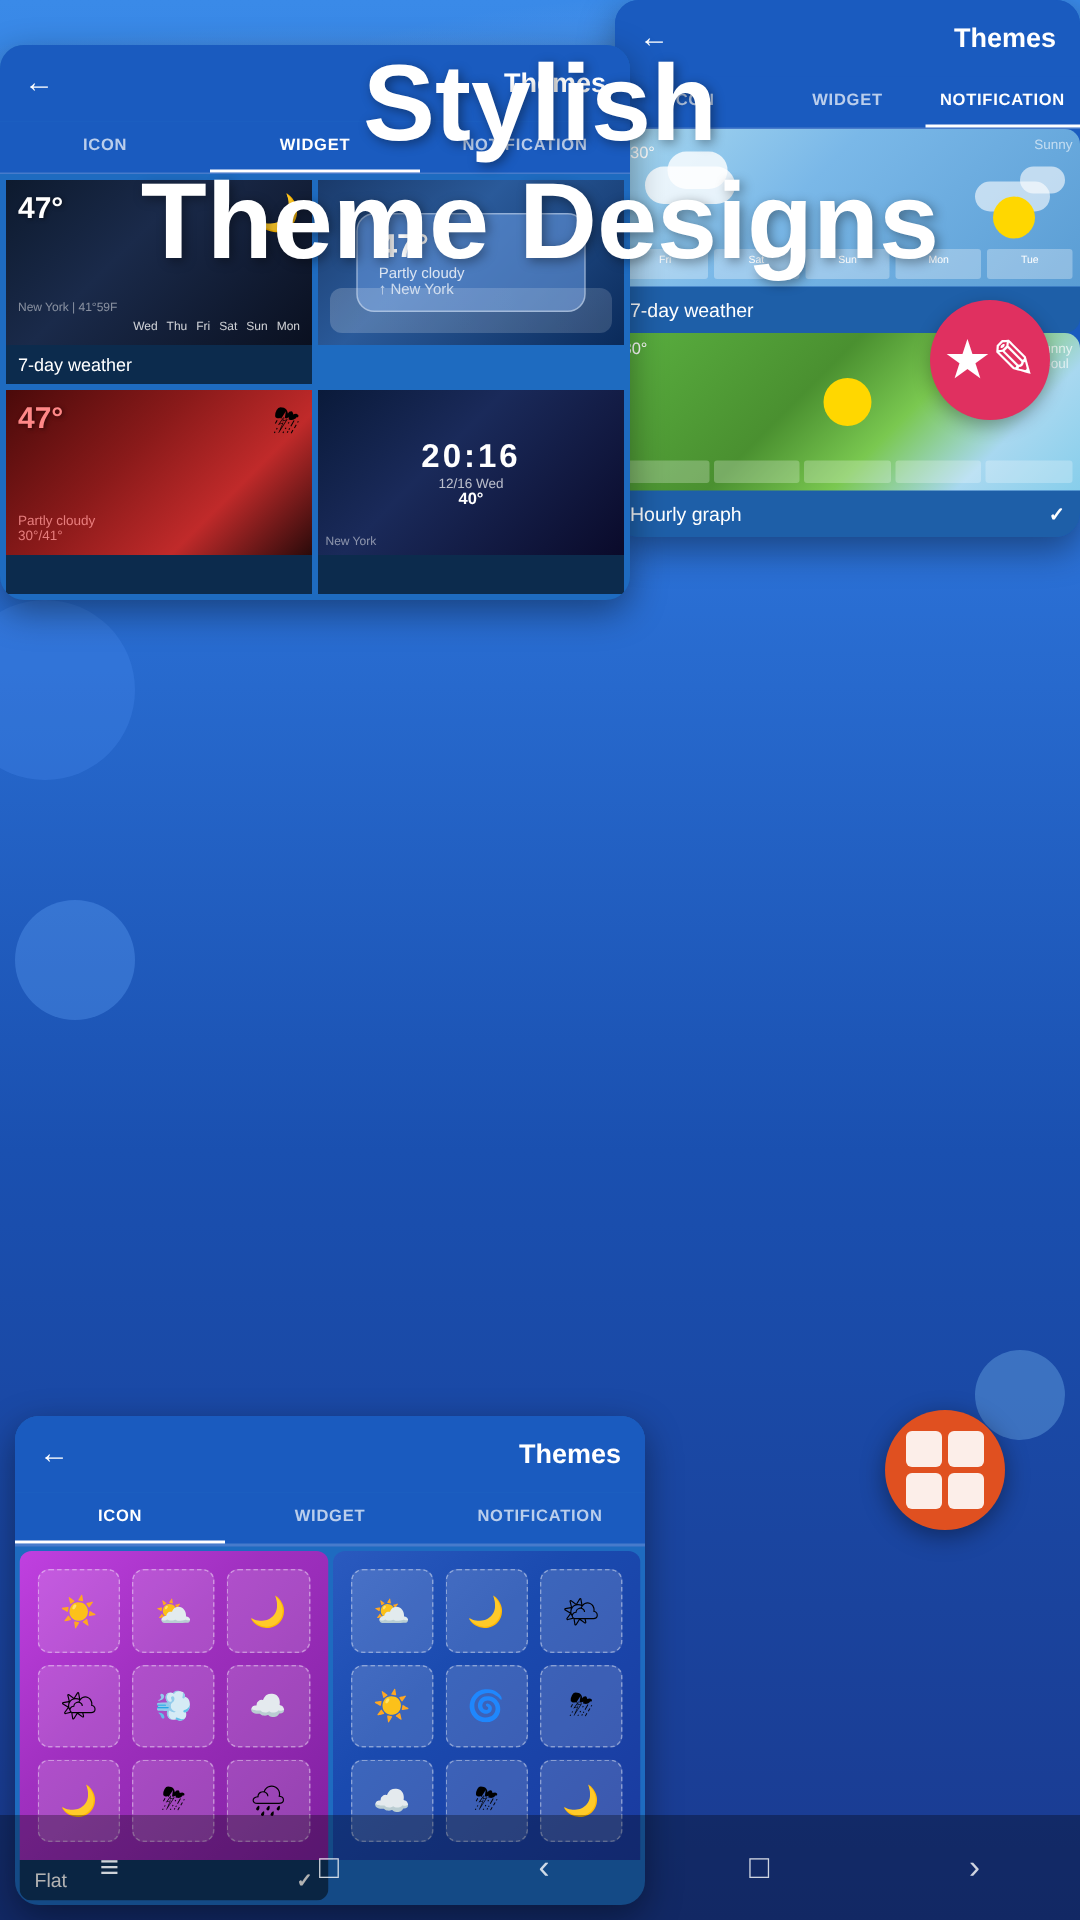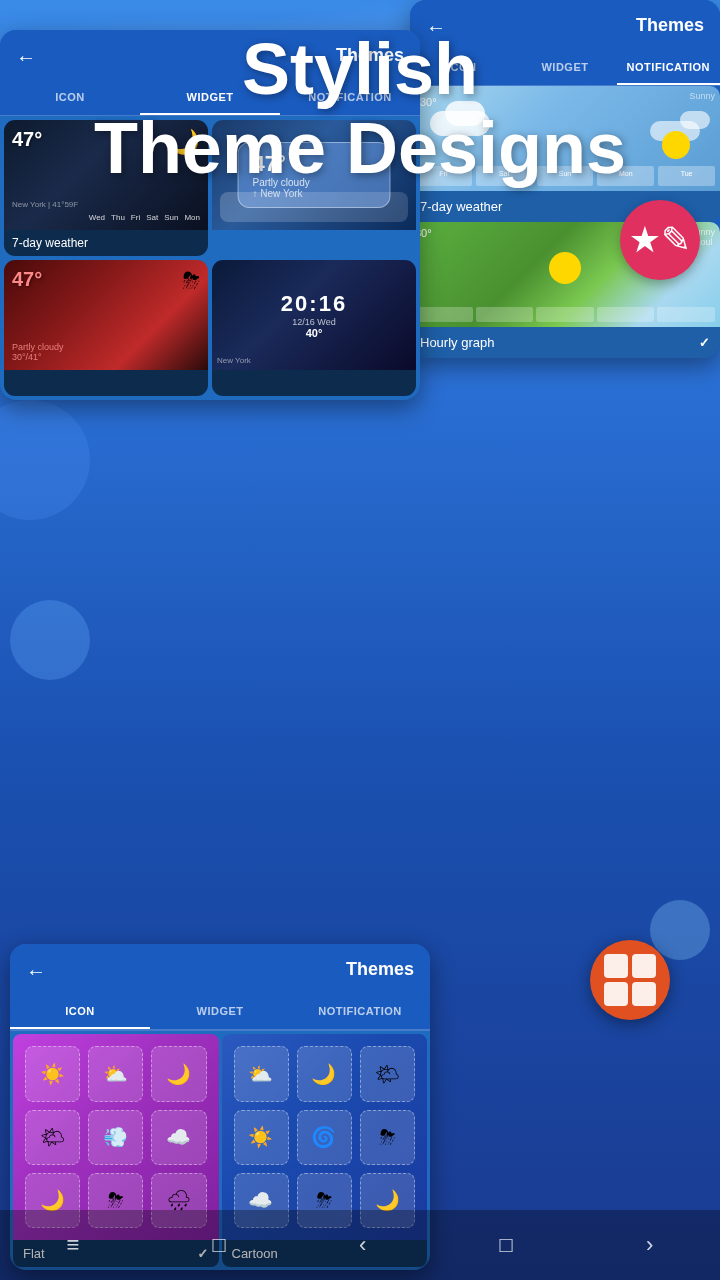--- a/index.html
+++ b/index.html
@@ -170,21 +170,21 @@
       z-index: 7;
     }
 
     .grid-2x2 {
       display: grid;
       grid-template-columns: 1fr 1fr;
       gap: 4px;
       padding: 4px;
     }
     .theme-card {
-      border-radius: 11px;
+      border-radius: 0;
       overflow: hidden;
       position: relative;
     }
     .theme-card-img {
       width: 100%;
       height: 110px;
       position: relative;
       overflow: hidden;
     }
     .theme-card-dark {
@@ -566,23 +566,20 @@
         <div class="weather-icon-item">⛅</div>
         <div class="weather-icon-item">🌙</div>
         <div class="weather-icon-item">🌤</div>
         <div class="weather-icon-item">☀️</div>
         <div class="weather-icon-item">🌀</div>
         <div class="weather-icon-item">⛈</div>
         <div class="weather-icon-item">☁️</div>
         <div class="weather-icon-item">⛈</div>
         <div class="weather-icon-item">🌙</div>
       </div>
-      <div class="icon-label">
-        <span>Cartoon</span>
-      </div>
     </div>
   </div>
 </div>
 
 <div class="fab-btn">
   <div class="grid-icon">
     <div class="grid-cell"></div>
     <div class="grid-cell"></div>
     <div class="grid-cell"></div>
     <div class="grid-cell"></div>

